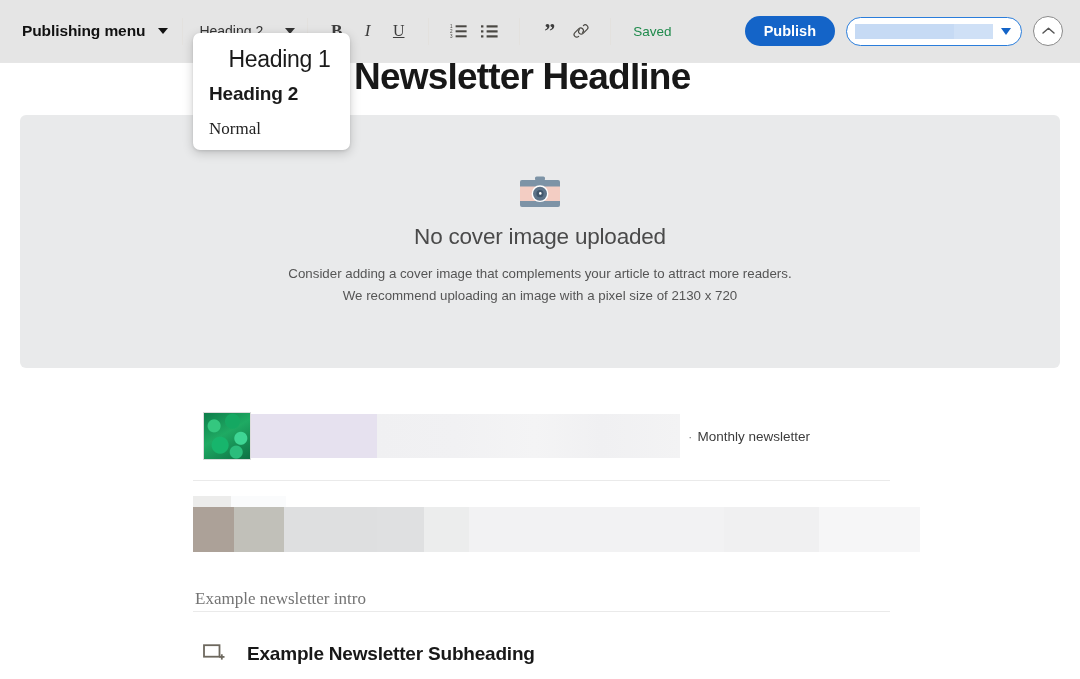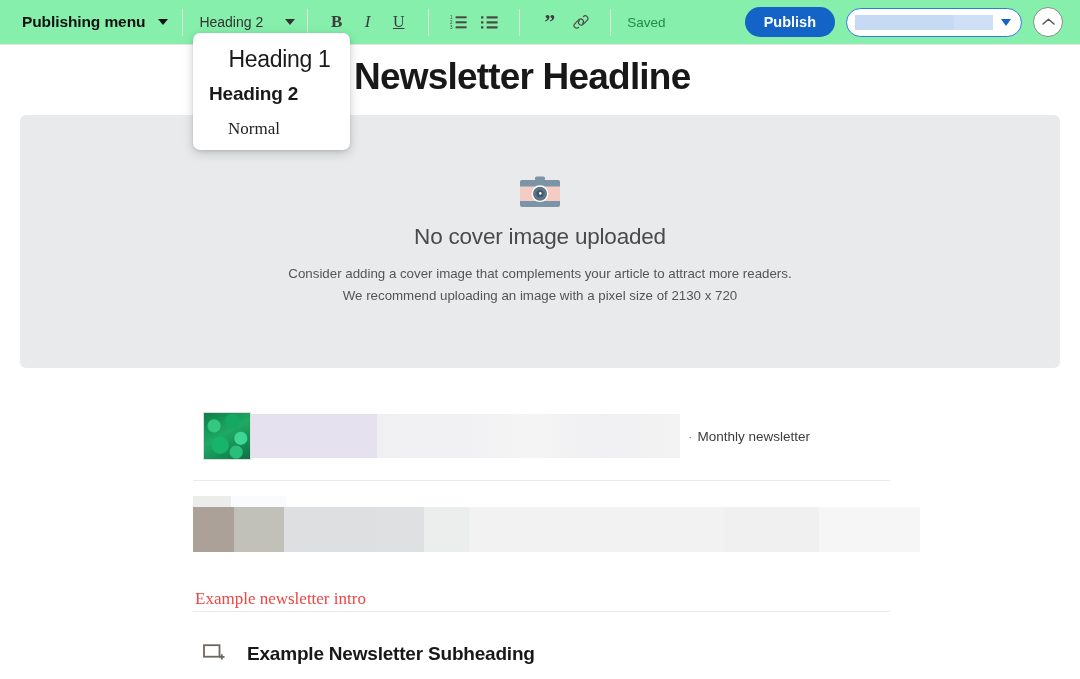--- a/index.html
+++ b/index.html
@@ -7,22 +7,22 @@
   html, body {
     width: 1080px; height: 679px;
     background: #ffffff;
     font-family: "Liberation Sans", sans-serif;
     overflow: hidden;
   }
 
   
   .toolbar {
     position: absolute; top: 0; left: 0;
-    width: 1080px; height: 45px;
-    background: #86efac;
+    width: 1080px; height: 63px;
+    background: #e5e5e5;
     border-bottom: 1px solid #e6e6e6;
     display: flex; align-items: center;
     z-index: 20;
   }
   .pub-menu {
     display: flex; align-items: center; gap: 13px;
     margin-left: 22px; cursor: pointer;
   }
   .pub-menu-label {
     font-size: 15.5px; font-weight: bold; color: #111111;
@@ -61,21 +61,21 @@
     cursor: pointer; color: #3d3d3d;
     margin: 0 1px;
   }
   .fmt-b { font-size: 17px; font-weight: bold; font-family: "Liberation Serif", serif; }
   .fmt-i { font-size: 17px; font-style: italic; font-family: "Liberation Serif", serif; }
   .fmt-u { font-size: 16px; text-decoration: underline; font-family: "Liberation Serif", serif; }
   .fmt-quote { font-size: 22px; font-weight: bold; line-height: 0.4; color: #3d3d3d;
                font-family: "Liberation Serif", serif; }
 
   .saved-label {
-    font-size: 13.5px; color: #1f8a4c; margin-left: 2px;
+    font-size: 13.5px; color: #1f8a4c; margin-left: 8px;
   }
 
   .toolbar-right {
     margin-left: auto; display: flex; align-items: center; gap: 11px;
     margin-right: 17px;
   }
   .publish-btn {
     background: #1464c8; color: #ffffff;
     font-size: 14.5px; font-weight: bold;
     border: none; border-radius: 20px;
@@ -115,21 +115,21 @@
     box-shadow: 0 3px 11px rgba(0,0,0,0.19), 0 1px 3px rgba(0,0,0,0.10);
     z-index: 40;
     padding: 9px 0 0 0;
   }
   .style-menu-item {
     padding: 0 0 0 16px; cursor: pointer; color: #1a1a1a;
     display: flex; align-items: center;
   }
   .smi-h1 { height: 34px; font-size: 23px; font-weight: normal; letter-spacing: -0.3px; justify-content: center; }
   .smi-h2 { height: 36px; font-size: 19px; font-weight: bold; letter-spacing: -0.2px; }
-  .smi-n  { height: 34px; font-size: 17px; font-family: "Liberation Serif", serif; color: #222; margin-left: 19px; }
+  .smi-n  { height: 34px; font-size: 17px; font-family: "Liberation Serif", serif; color: #222; }
 
   
   .doc {
     position: absolute; top: 45px; left: 0;
     width: 1080px; height: 634px; background: #ffffff;
   }
   .headline {
     position: absolute; top: 11px; left: 354px;
     font-size: 37px; font-weight: bold; color: #181818;
     letter-spacing: -0.8px; white-space: nowrap;
@@ -204,21 +204,21 @@
   .r2-2 { width: 50px; background: #c1c0b9; }
   .r2-3 { width: 93px; background: #dedfe0; }
   .r2-4 { width: 47px; background: #dfe0e1; }
   .r2-5 { width: 45px; background: #eceded; }
   .r2-6 { width: 255px; background: #f2f2f3; }
   .r2-7 { width: 95px; background: #f0f0f1; }
   .r2-8 { width: 101px; background: #f6f6f7; }
 
   .intro {
     position: absolute; top: 544px; left: 195px;
-    font-size: 17px; font-family: "Liberation Serif", serif; color: #ef4444;
+    font-size: 17px; font-family: "Liberation Serif", serif; color: #737373;
   }
   .subhead-row {
     position: absolute; top: 598px; left: 155px;
     display: flex; align-items: center; gap: 22px; margin-left: 48px;
   }
   .addblock { width: 22px; height: 20px; flex: none; cursor: pointer; }
   .subhead {
     font-size: 19px; font-weight: bold; color: #181818; letter-spacing: -0.2px;
   }
 </style>

